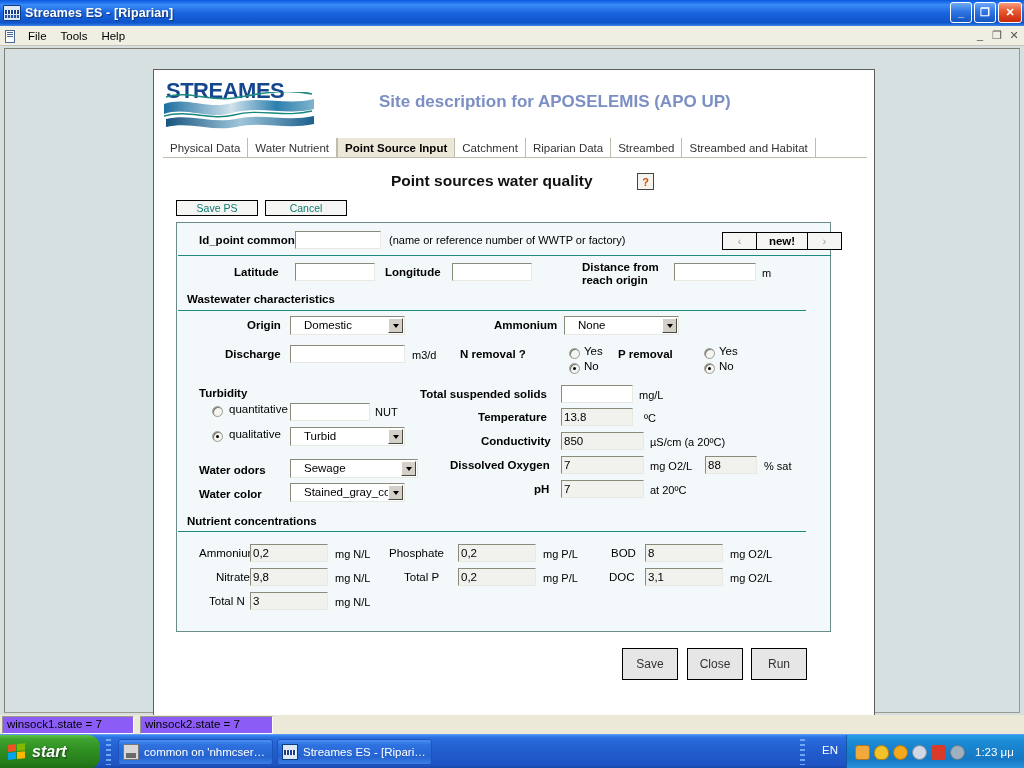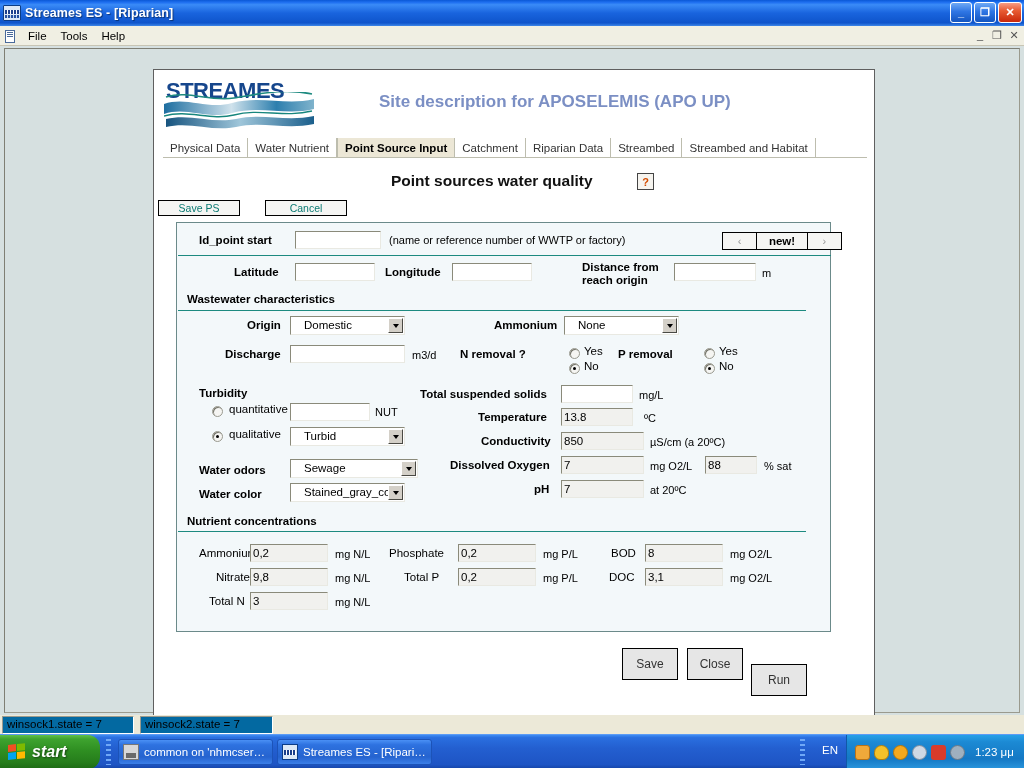--- a/index.html
+++ b/index.html
@@ -120,21 +120,21 @@
     position:absolute; left:483px; top:13px; width:17px; height:17px;
     border:1px solid #444; background:#f6f4ef;
     font-size:11px; font-weight:bold; color:#d24b00;
     display:flex; align-items:center; justify-content:center;
   }
   .topbtn {
     position:absolute; top:40px; height:16px;
     border:1px solid #000; background:#f5f5f3;
     font-size:10.5px; color:#0b7a73; text-align:center; line-height:14px;
   }
-  #btn-savePS { left:4px; width:82px; }
+  #btn-savePS { left:22px; width:82px; }
   #btn-cancel { left:111px; width:82px; }
 
   
   .panel {
     position:absolute; left:22px; top:62px; width:655px; height:410px;
     background:#f3f8fa; border:1px solid #6b8a8a;
   }
 
   .lbl { position:absolute; font-size:11.5px; color:#000; font-weight:bold; white-space:nowrap; }
   .lbl.normal { font-weight:normal; }
@@ -189,31 +189,31 @@
   .navgrp .seg:last-child { border-right:none; }
 
   
   .botbtn {
     position:absolute; top:578px; width:56px; height:32px;
     background:#e6e6e6; border:1px solid #000;
     font-size:12px; color:#333; display:flex; align-items:center; justify-content:center;
   }
   #btn-save { left:468px; }
   #btn-close { left:533px; }
-  #btn-run { left:597px;margin-top:16px; }
+  #btn-run { left:597px; }
 
   
   .statusbar {
     position:absolute; left:0; top:715px; width:1024px; height:19px;
     background:#ece9d8; display:flex; align-items:center;
   }
   .status-cell {
     height:18px; border:1px solid; border-color:#9a9a8e #fff #fff #9a9a8e;
     font-size:11.5px; color:#000; line-height:15px; padding-left:4px;
-    margin-left:2px; background:#0369a1;
+    margin-left:2px; background:#8b5cf6;
   }
   #status-1 { width:132px; }
   #status-2 { width:133px; margin-left:6px; }
 
   
   .taskbar {
     position:absolute; left:0; top:734px; width:1024px; height:34px;
     background: linear-gradient(to bottom,#3f8cf3 0%,#2a6fe0 8%,#235fd0 40%,#1e54c4 90%,#1747ab 100%);
     border-top:1px solid #5b9bf5;
   }
@@ -335,21 +335,21 @@
       <div class="formbody">
 
         <div class="ps-title">Point sources water quality</div>
         <div class="help-btn">?</div>
 
         <div class="topbtn" id="btn-savePS">Save PS</div>
         <div class="topbtn" id="btn-cancel">Cancel</div>
 
         <div class="panel">
 
-          <div class="lbl" style="left:22px;top:11px">Id_point start</div>
+          <div class="lbl" style="left:22px;top:11px">Id_point common</div>
           <div class="tf" style="left:118px;top:8px;width:86px"></div>
           <div class="unit" style="left:212px;top:11px">(name or reference number of WWTP or factory)</div>
 
           <div class="navgrp">
             <div class="seg">‹</div>
             <div class="seg mid">new!</div>
             <div class="seg">›</div>
           </div>
 
           <div class="hrline" style="left:1px;top:32px;width:653px"></div>

